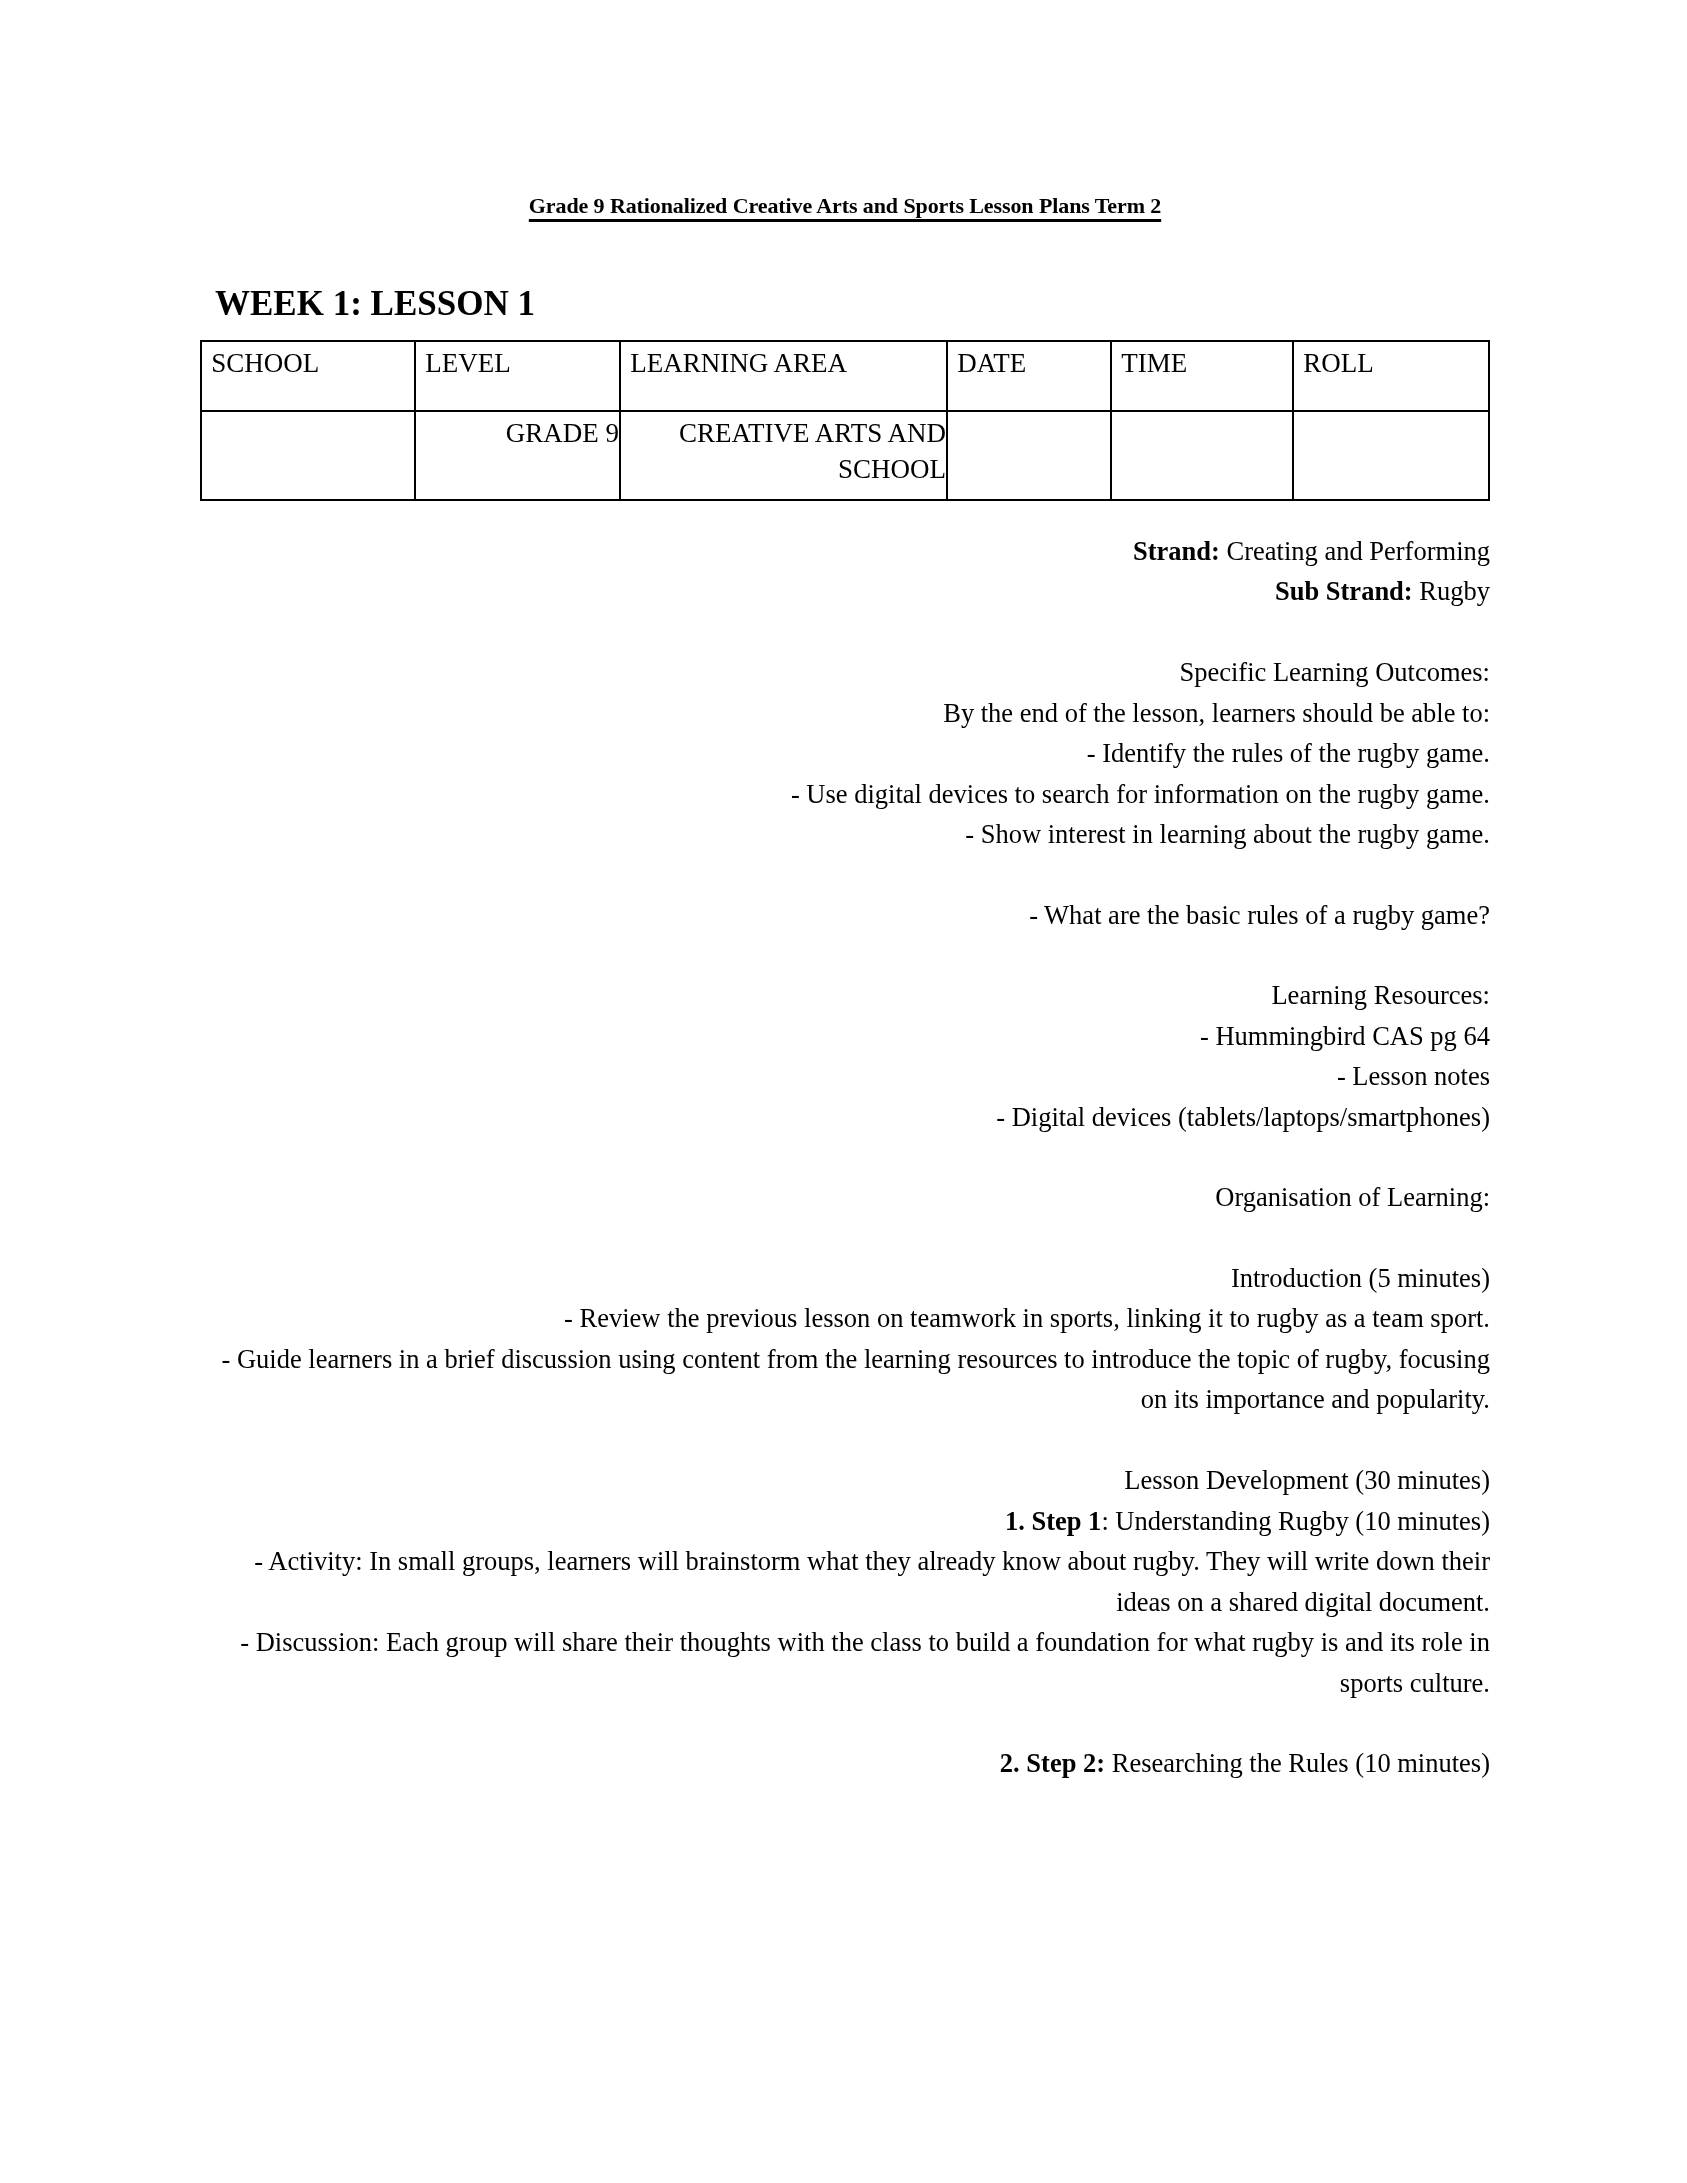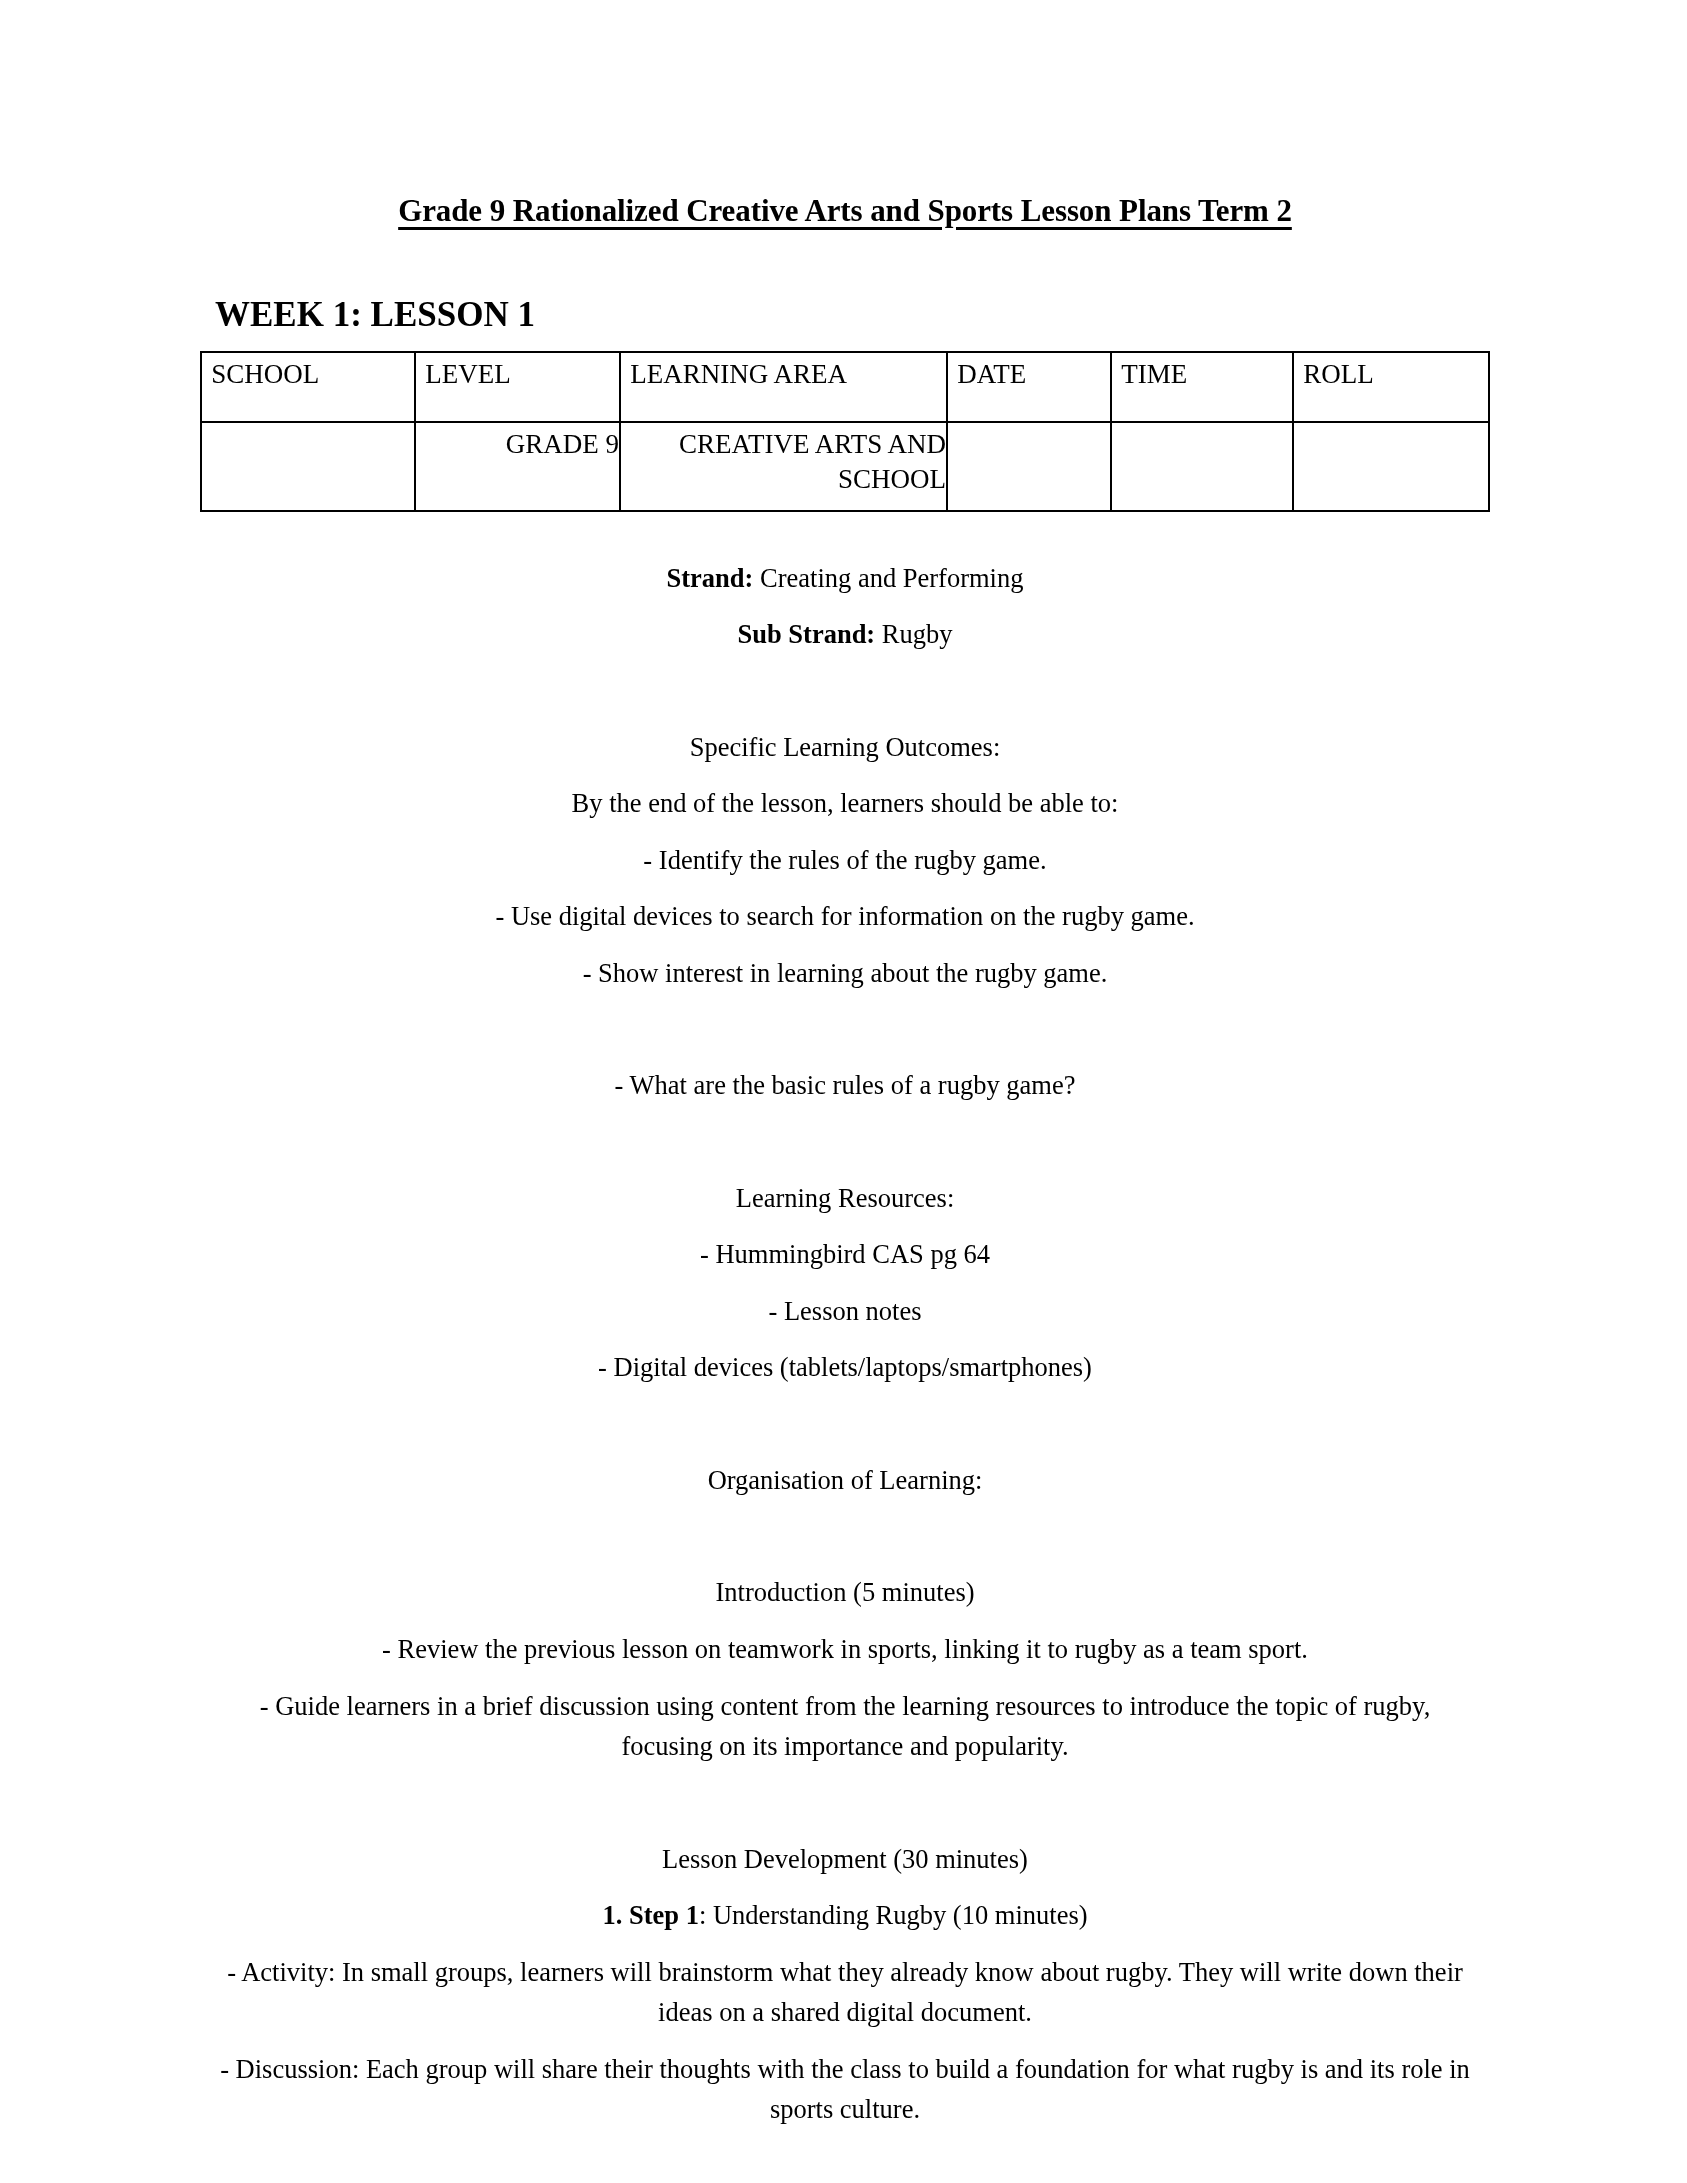--- a/index.html
+++ b/index.html
@@ -20,21 +20,21 @@
   }
   .content {
     position: absolute;
     left: 200px;
     top: 0;
     width: 1290px;
   }
 
   
   .doc-title {
-    font-size: 31px;
+    font-size: 22px;
     font-weight: bold;
     text-align: center;
     text-decoration: underline;
     text-underline-offset: 6px;
     text-decoration-thickness: 2.6px;
     margin: 0;
     padding-top: 193px;
     line-height: 1.18;
     letter-spacing: -0.1px;
   }
@@ -74,24 +74,24 @@
   col.c6 { width: 196px; }
 
   
   .body-block {
     margin: 0;
     padding: 0;
   }
   p.line {
     font-size: 26.5px;
     line-height: 1.53;
-    margin: 16px;
+    margin: 0;
     padding: 0;
     font-weight: normal;
-    text-align: center;
+    text-align: right;
   }
   p.line.bold-head {
     font-weight: normal;
   }
   .b { font-weight: bold; }
   .spacer-md { height: 40px; }
   .gap-strand { height: 30px; }
 </style>
 </head>
 <body>

